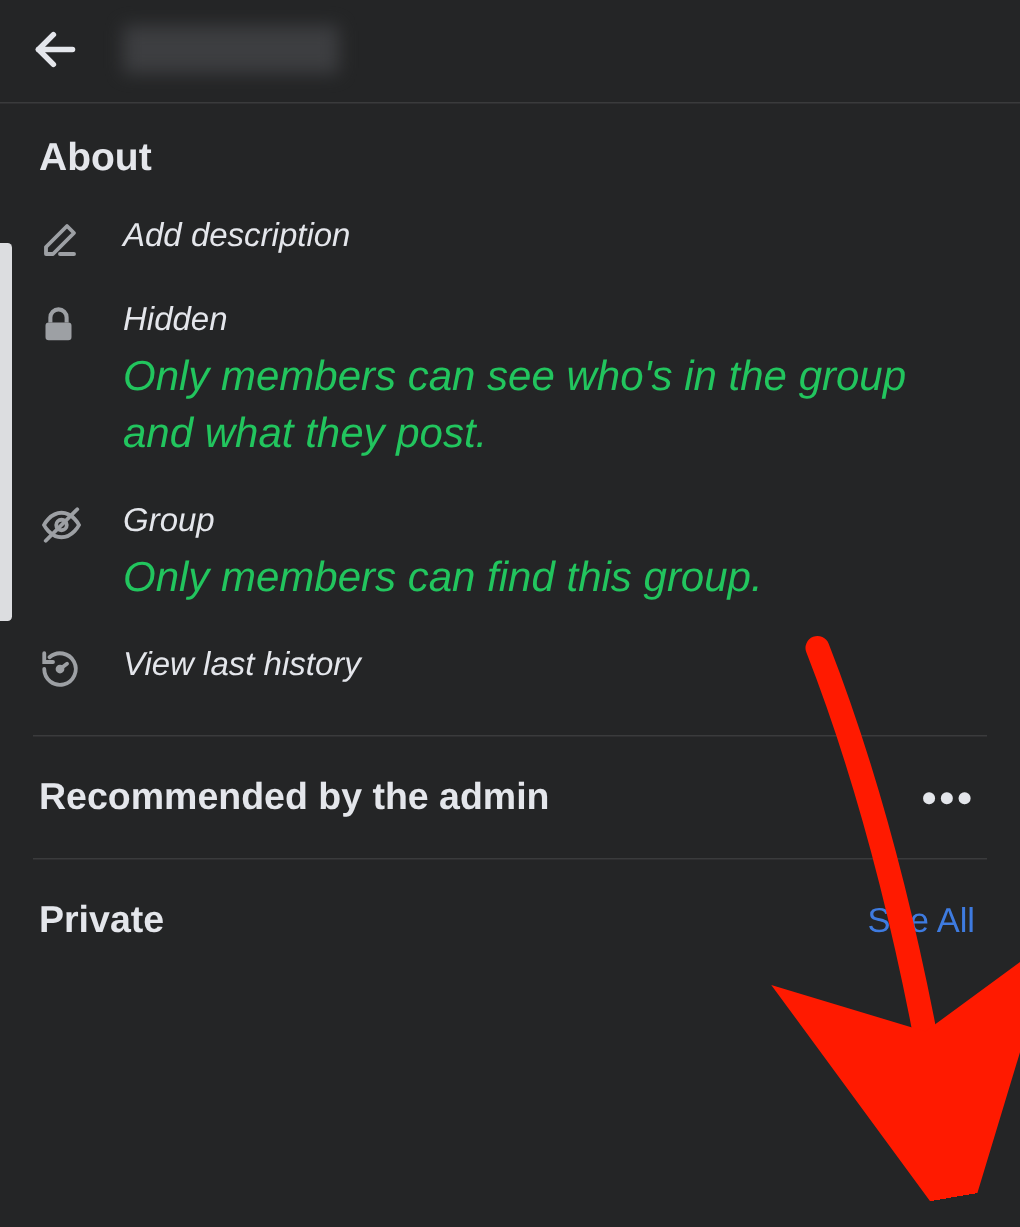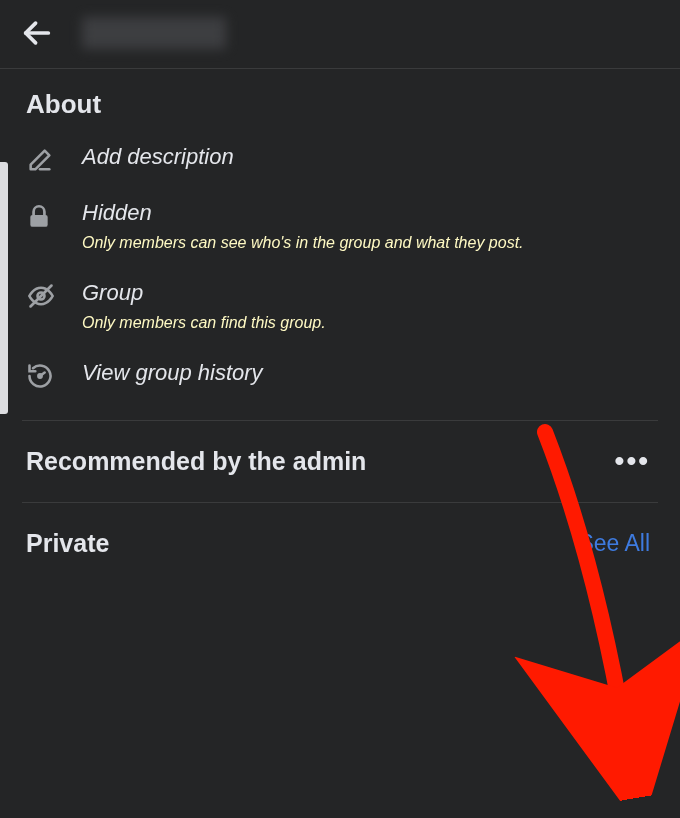--- a/index.html
+++ b/index.html
@@ -61,22 +61,22 @@
     .about-text {
       margin-left: 22px;
       flex: 1;
     }
     .about-label {
       font-size: 22px;
       color: #e4e6eb;
       line-height: 1.2;
     }
     .about-desc {
-      font-size: 16px;
-      color: #fef9c3;
+      font-size: 28px;
+      color: #22c55e;
       margin-top: 6px;
       line-height: 1.35;
       padding-right: 6px;
     }
     .white-bar {
       position: absolute;
       left: 0;
       top: 162px;
       width: 8px;
       height: 252px;
@@ -179,21 +179,21 @@
     <div class="about-item" style="padding-bottom:10px">
       <div class="about-icon">
         <svg width="28" height="28" viewBox="0 0 24 24" fill="none" stroke="#9da0a4" stroke-width="2.2" stroke-linecap="round">
           <path d="M3 12a9 9 0 1 0 3-6.7"></path>
           <polyline points="3 3 3 8 8 8" fill="none"></polyline>
           <circle cx="12" cy="12" r="1.4" fill="#9da0a4"></circle>
           <line x1="12" y1="12" x2="16" y2="9"></line>
         </svg>
       </div>
       <div class="about-text">
-        <div class="about-label">View group history</div>
+        <div class="about-label">View last history</div>
       </div>
     </div>
   </div>
 
   <div class="divider"></div>
 
   <div class="row-section">
     <div class="row-title">Recommended by the admin</div>
     <div class="more-dots">•••</div>
   </div>

